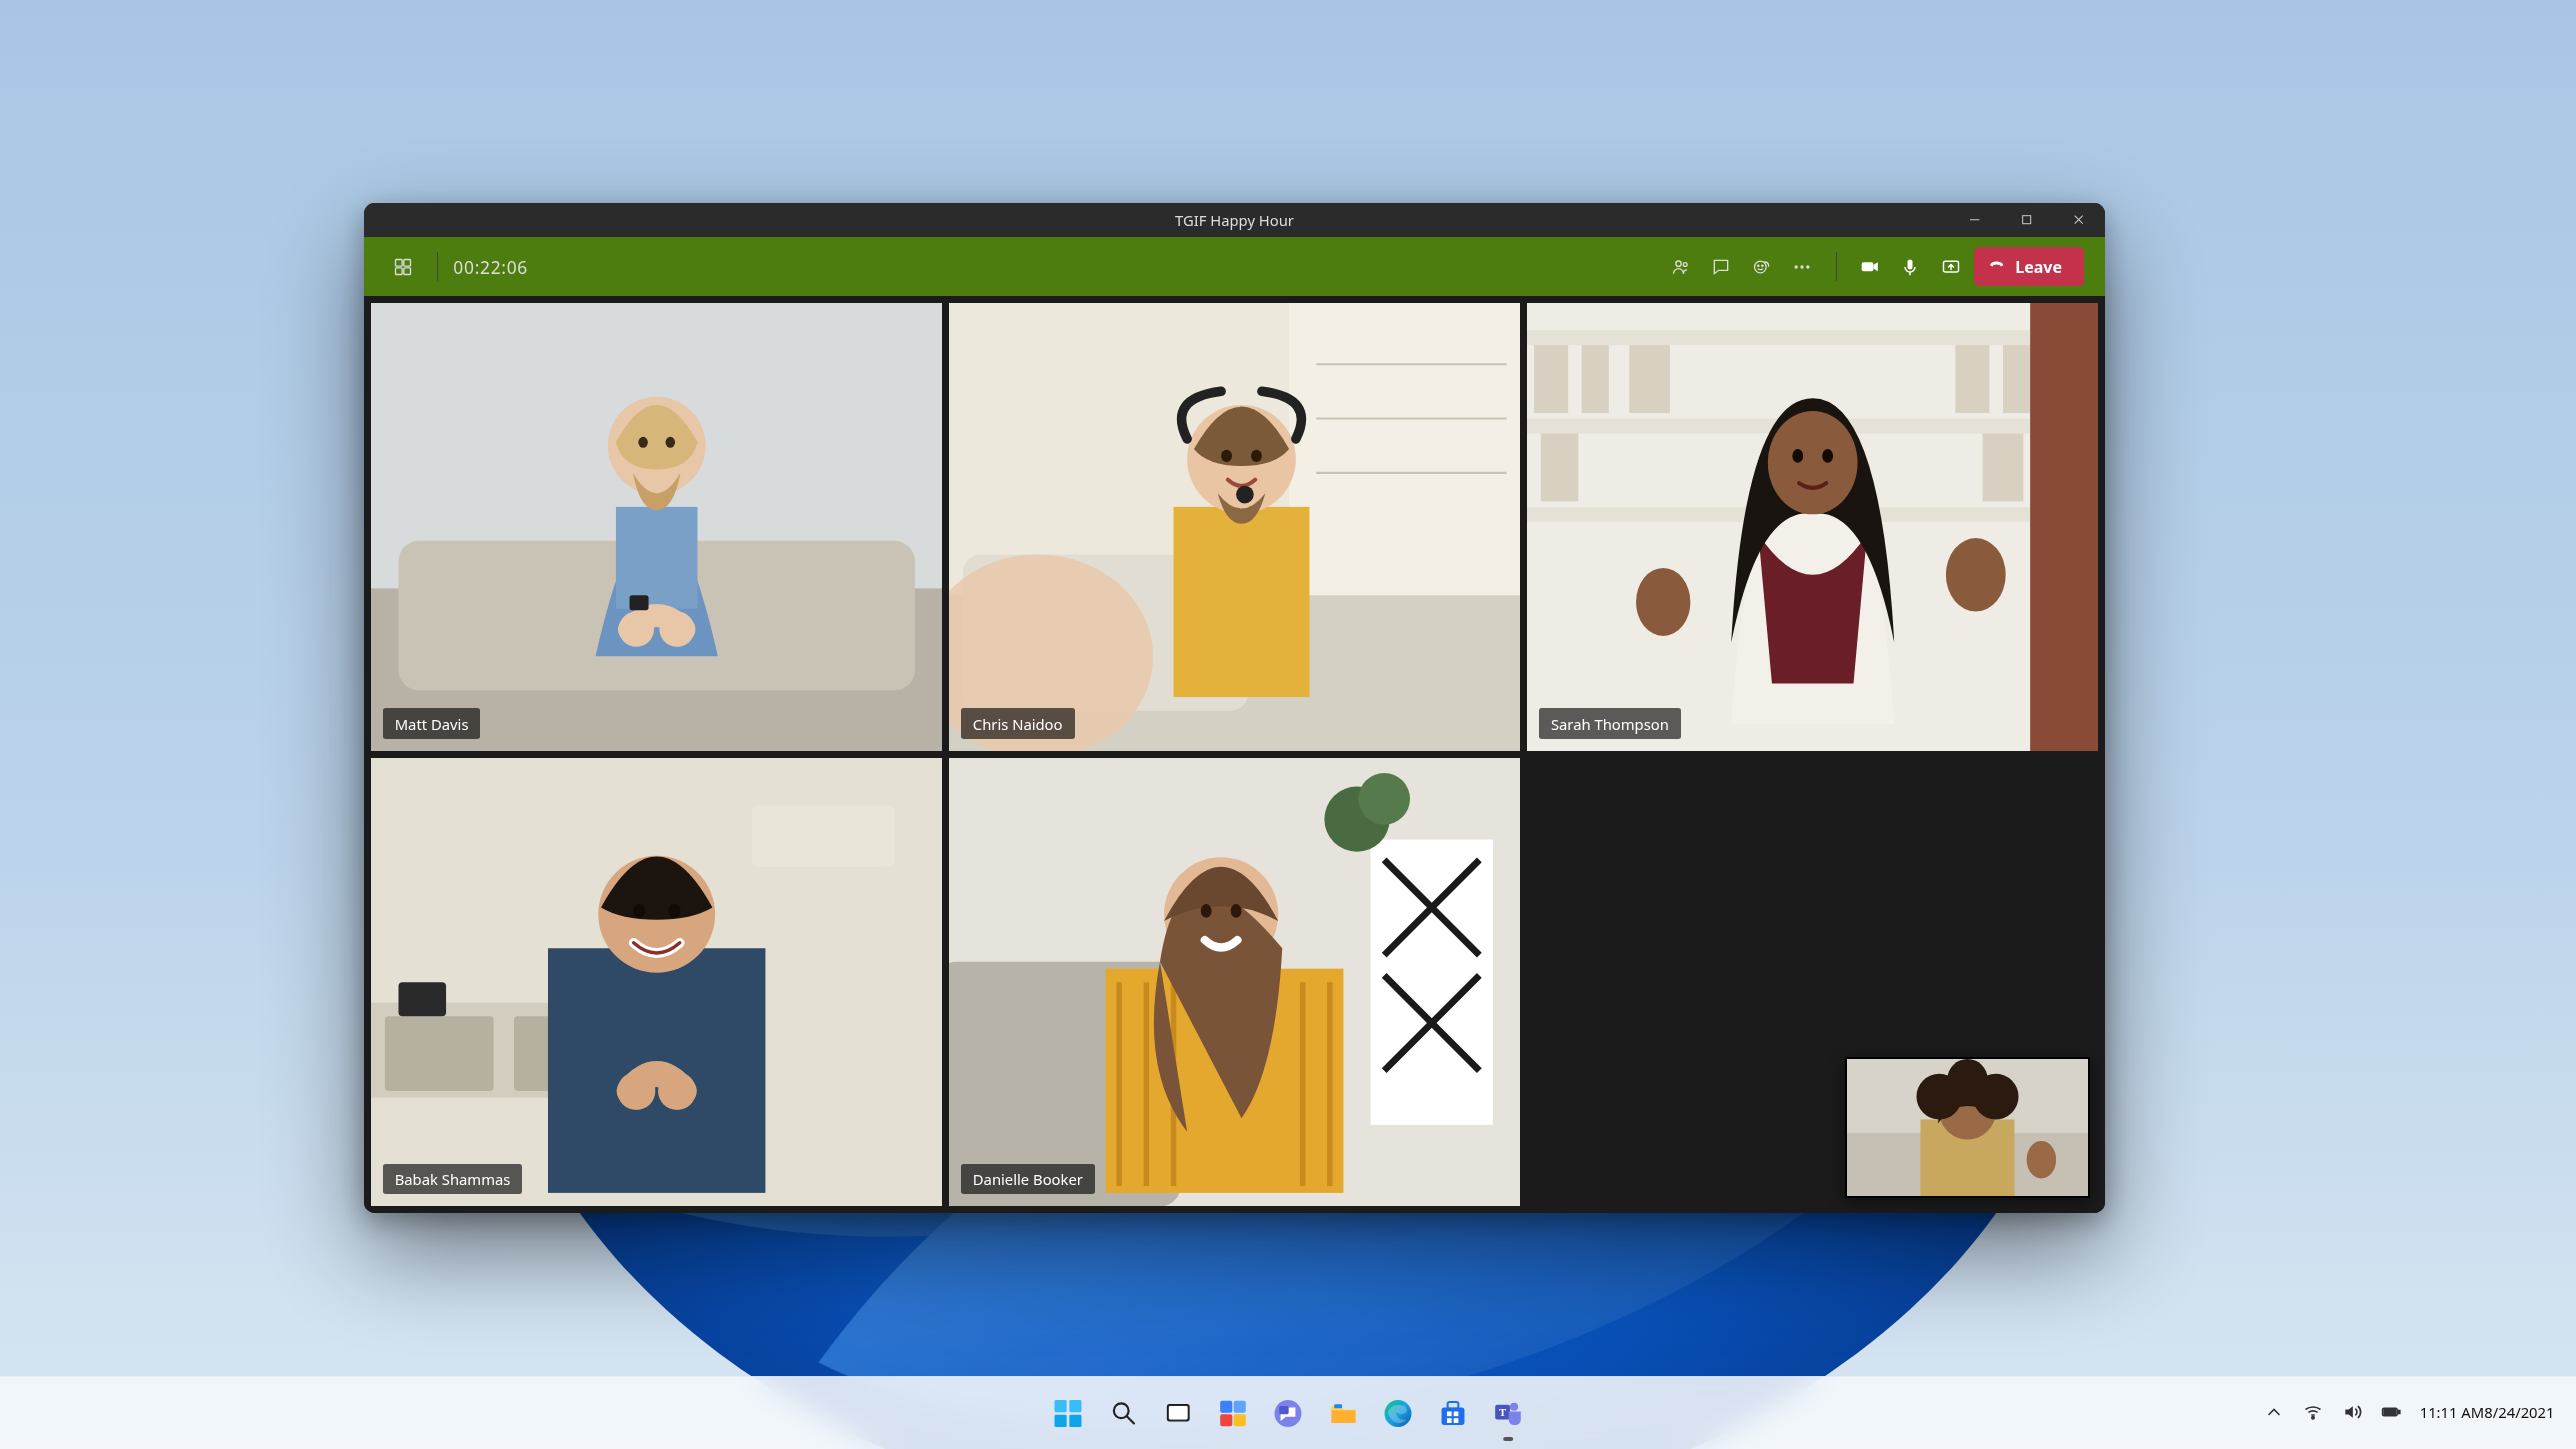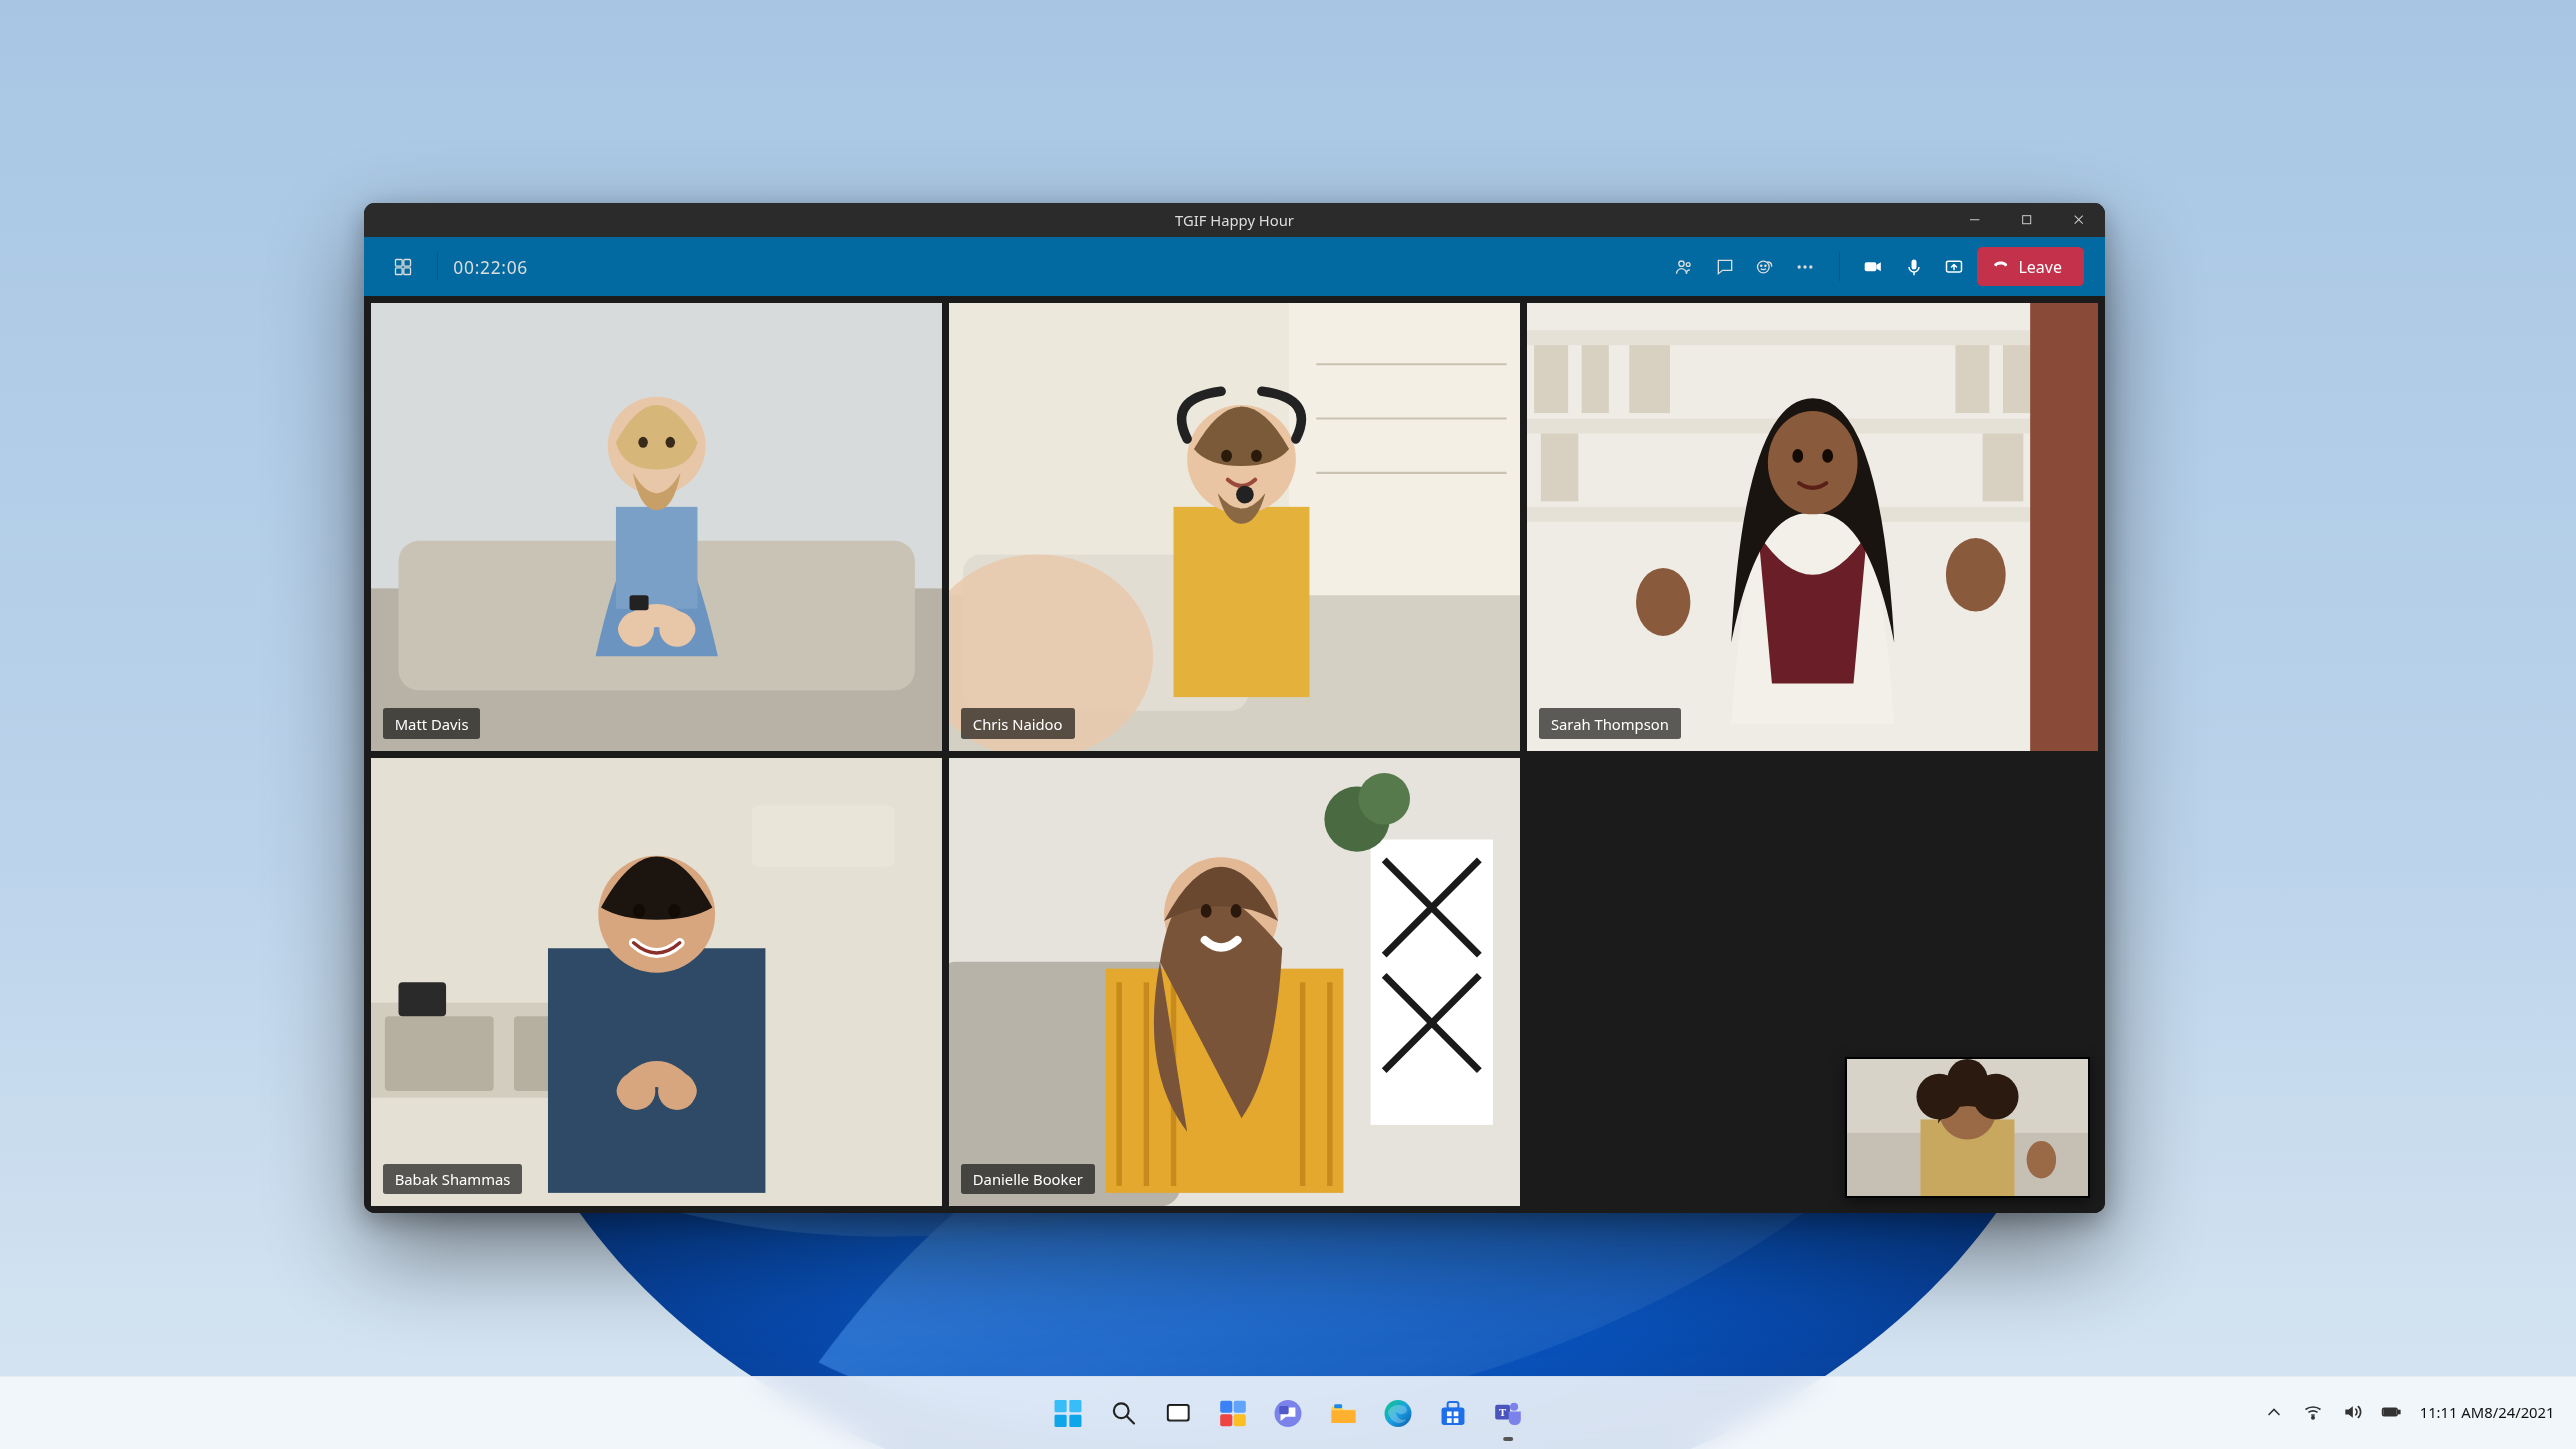--- a/index.html
+++ b/index.html
@@ -9,26 +9,26 @@
   .bloom{position:absolute;left:50%;top:50%;transform:translate(-50%,-40%);width:1744px;height:1342px;pointer-events:none}
   .bloom svg{width:100%;height:100%}
 
   
   .win{position:absolute;left:364px;top:203px;width:1741px;height:1010px;background:#1b1b1b;border-radius:10.7px;box-shadow:0 40px 94px rgba(0,0,0,.45),0 8px 27px rgba(0,0,0,.3);overflow:hidden;display:flex;flex-direction:column}
   .titlebar{height:34px;background:#2b2b2b;display:flex;align-items:center;justify-content:center;position:relative}
   .titlebar .title{color:#ddd;font-size:14.8px}
   .winctrls{position:absolute;right:0;top:0;height:100%;display:flex}
   .winbtn{width:52px;height:100%;display:flex;align-items:center;justify-content:center;color:#ccc}
   .winbtn svg{width:13.4px;height:13.4px}
-  .toolbar{height:59px;background:#0369a1;display:flex;align-items:center;padding:0 21.5px;gap:5.4px}
+  .toolbar{height:59px;background:#4d7c0f;display:flex;align-items:center;padding:0 21.5px;gap:5.4px}
   .tbtn{width:35px;height:35px;display:flex;align-items:center;justify-content:center;color:#ddd;border-radius:5.4px}
   .divider{width:0.7px;height:29.5px;background:#444;margin:0 10.7px}
   .timer{color:#ddd;font-size:17.4px;letter-spacing:0.7px}
   .spacer{flex:1}
-  .leave{height:39px;padding:0 21.5px 0 14.8px;background:#c4314b;color:#fff;border-radius:5.4px;display:flex;align-items:center;gap:9.4px;font-size:16px;font-weight:400}
+  .leave{height:39px;padding:0 21.5px 0 14.8px;background:#c4314b;color:#fff;border-radius:5.4px;display:flex;align-items:center;gap:9.4px;font-size:16px;font-weight:700}
   .leave svg{width:17.4px;height:17.4px}
 
   .grid{flex:1;display:grid;grid-template-columns:repeat(3,1fr);grid-template-rows:repeat(2,1fr);gap:6.7px;background:#1b1b1b;padding:6.7px;position:relative}
   .tile{position:relative;overflow:hidden;background:#6d28d9}
   .tile svg.scene{position:absolute;inset:0;width:100%;height:100%}
   .nameplate{position:absolute;left:12px;bottom:12px;background:rgba(0,0,0,.62);color:#fff;font-size:14.8px;padding:5.4px 12px;border-radius:2.7px}
   .self-view{position:absolute;right:14.8px;bottom:14.8px;width:241px;height:137px;border:2px solid #000;box-shadow:0 4px 13.4px rgba(0,0,0,.5);background:#444;overflow:hidden}
   .self-view svg{width:100%;height:100%}
 
   

